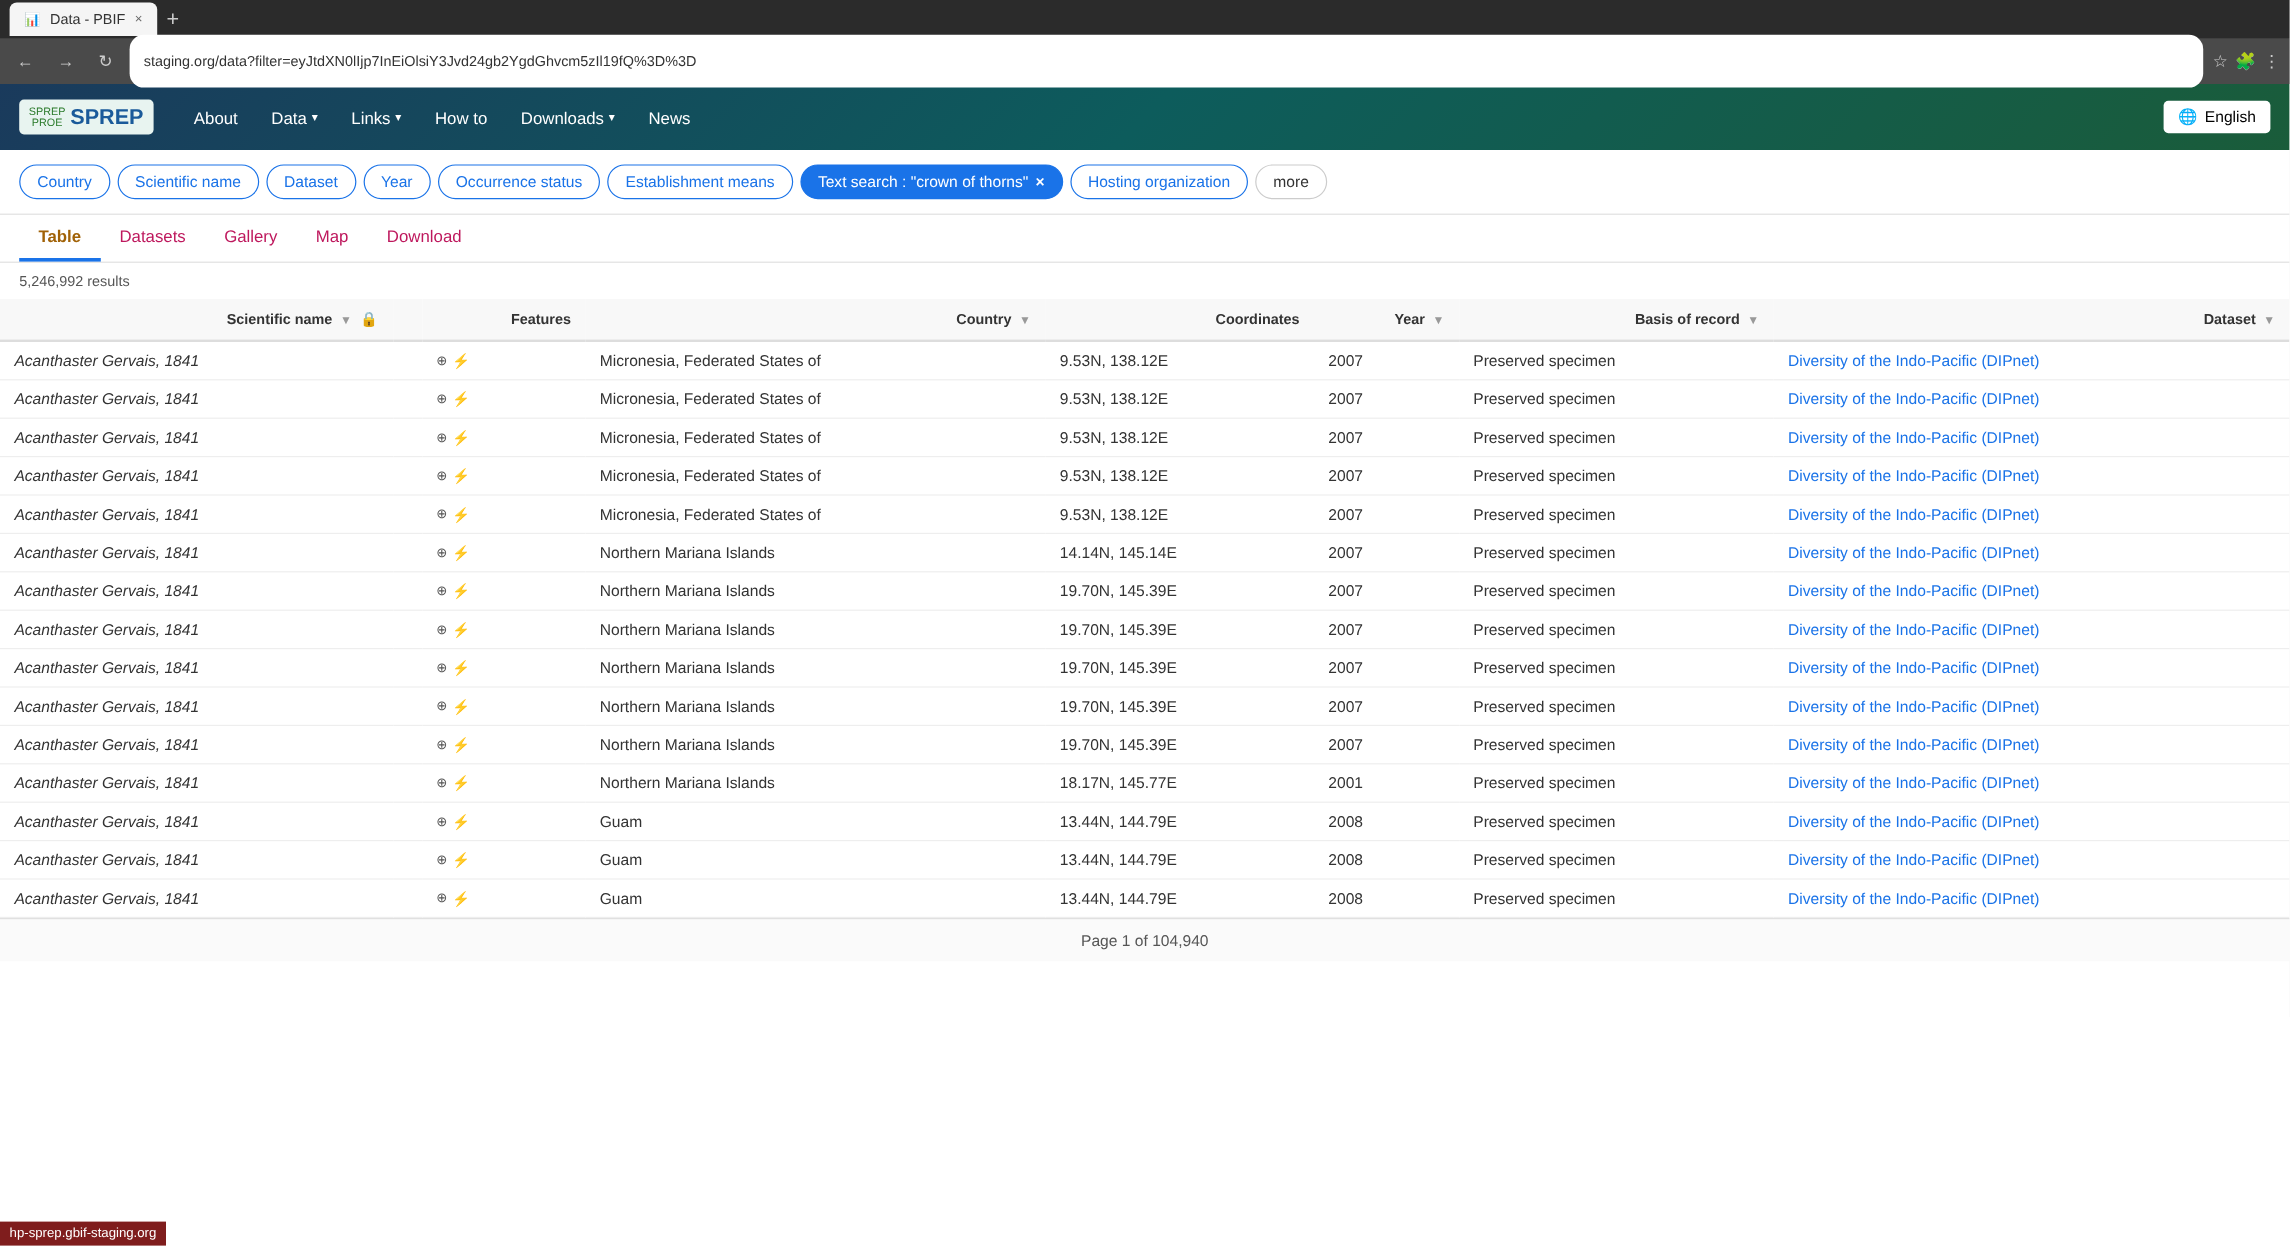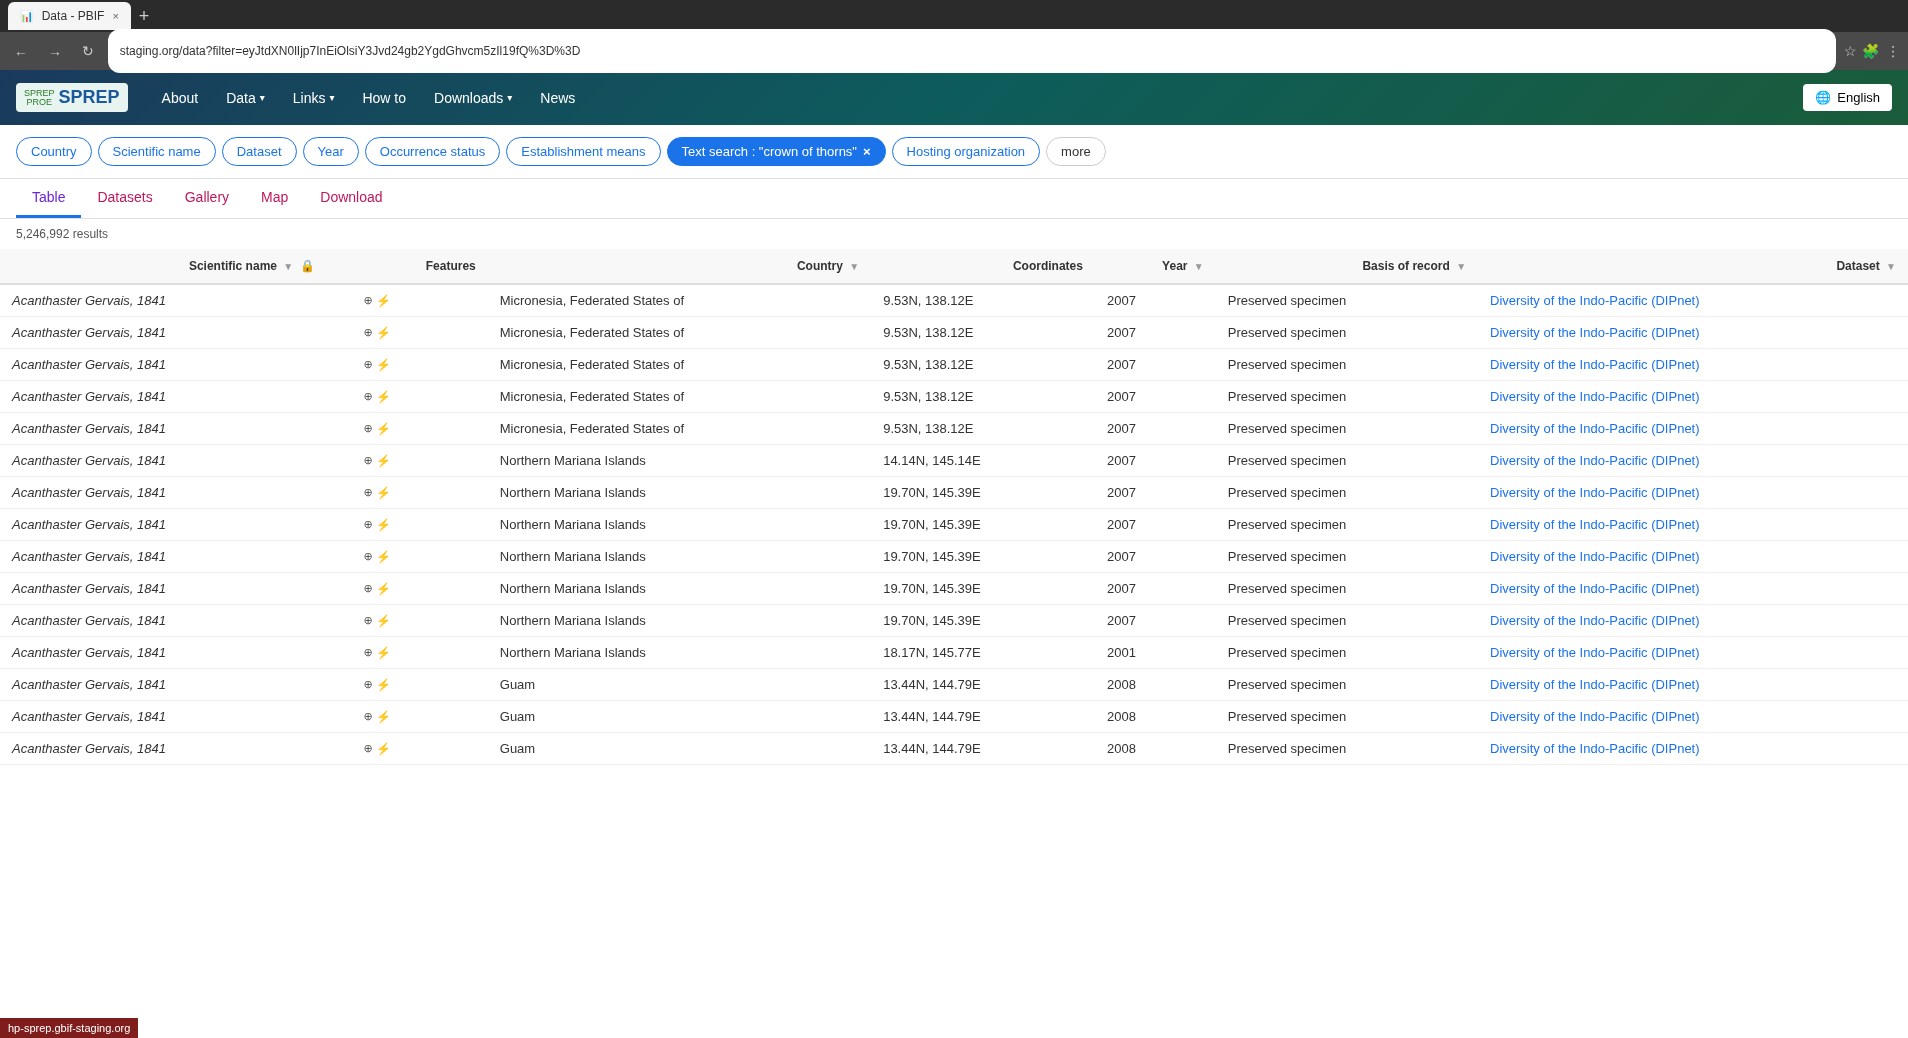--- a/index.html
+++ b/index.html
@@ -34,21 +34,21 @@
     
     .filters-bar { padding: 12px 16px; display: flex; flex-wrap: wrap; gap: 6px; align-items: center; border-bottom: 1px solid #e0e0e0; }
     .filter-btn { border: 1px solid #1a73e8; color: #1a73e8; background: #fff; border-radius: 20px; padding: 6px 14px; font-size: 13px; cursor: pointer; white-space: nowrap; }
     .filter-btn-active { background: #1a73e8; color: #fff; border: 1px solid #1a73e8; border-radius: 20px; padding: 6px 14px; font-size: 13px; cursor: pointer; display: flex; align-items: center; gap: 6px; white-space: nowrap; }
     .filter-close { cursor: pointer; font-weight: bold; }
     .filter-more { border: 1px solid #ccc; color: #333; background: #fff; border-radius: 20px; padding: 6px 14px; font-size: 13px; cursor: pointer; }
 
     
     .view-tabs { display: flex; padding: 0 16px; border-bottom: 1px solid #e0e0e0; gap: 0; }
     .view-tab { padding: 10px 16px; font-size: 14px; cursor: pointer; color: #be185d; border-bottom: 3px solid transparent; }
-    .view-tab.active { color: #6d28d9; border-bottom: 3px solid #1a73e8; font-weight: 400; }
+    .view-tab.active { color: #a16207; border-bottom: 3px solid #1a73e8; font-weight: 700; }
 
     
     .results-count { padding: 8px 16px; font-size: 12px; color: #555; }
 
     
     .data-table-wrapper { overflow-x: auto; padding: 0 0; }
     .data-table { width: 100%; border-collapse: collapse; font-size: 13px; }
     .data-table thead tr { background: #f8f8f8; border-bottom: 2px solid #ddd; }
     .data-table thead th { padding: 10px 12px; text-align: right; font-weight: 600; color: #333; font-size: 12px; white-space: nowrap; cursor: pointer; user-select: none; }
     .data-table thead th .sort-icon { color: #999; font-size: 10px; margin-left: 3px; }
@@ -397,19 +397,22 @@
       </td>
       <td>Guam</td>
       <td>13.44N, 144.79E</td>
       <td>2008</td>
       <td>Preserved specimen</td>
       <td><a class="dataset-link" href="#">Diversity of the Indo-Pacific (DIPnet)</a></td>
     </tr>
           </tbody>
       </table>
     </div>
+    <div class="table-footer">
+      <span>Page 1 of 104,940</span>
+    </div>
   </div>
 
 </div>
 
 <div class="browser-tooltip">
   <span>hp-sprep.gbif-staging.org</span>
 </div>
 
 </body></html>

